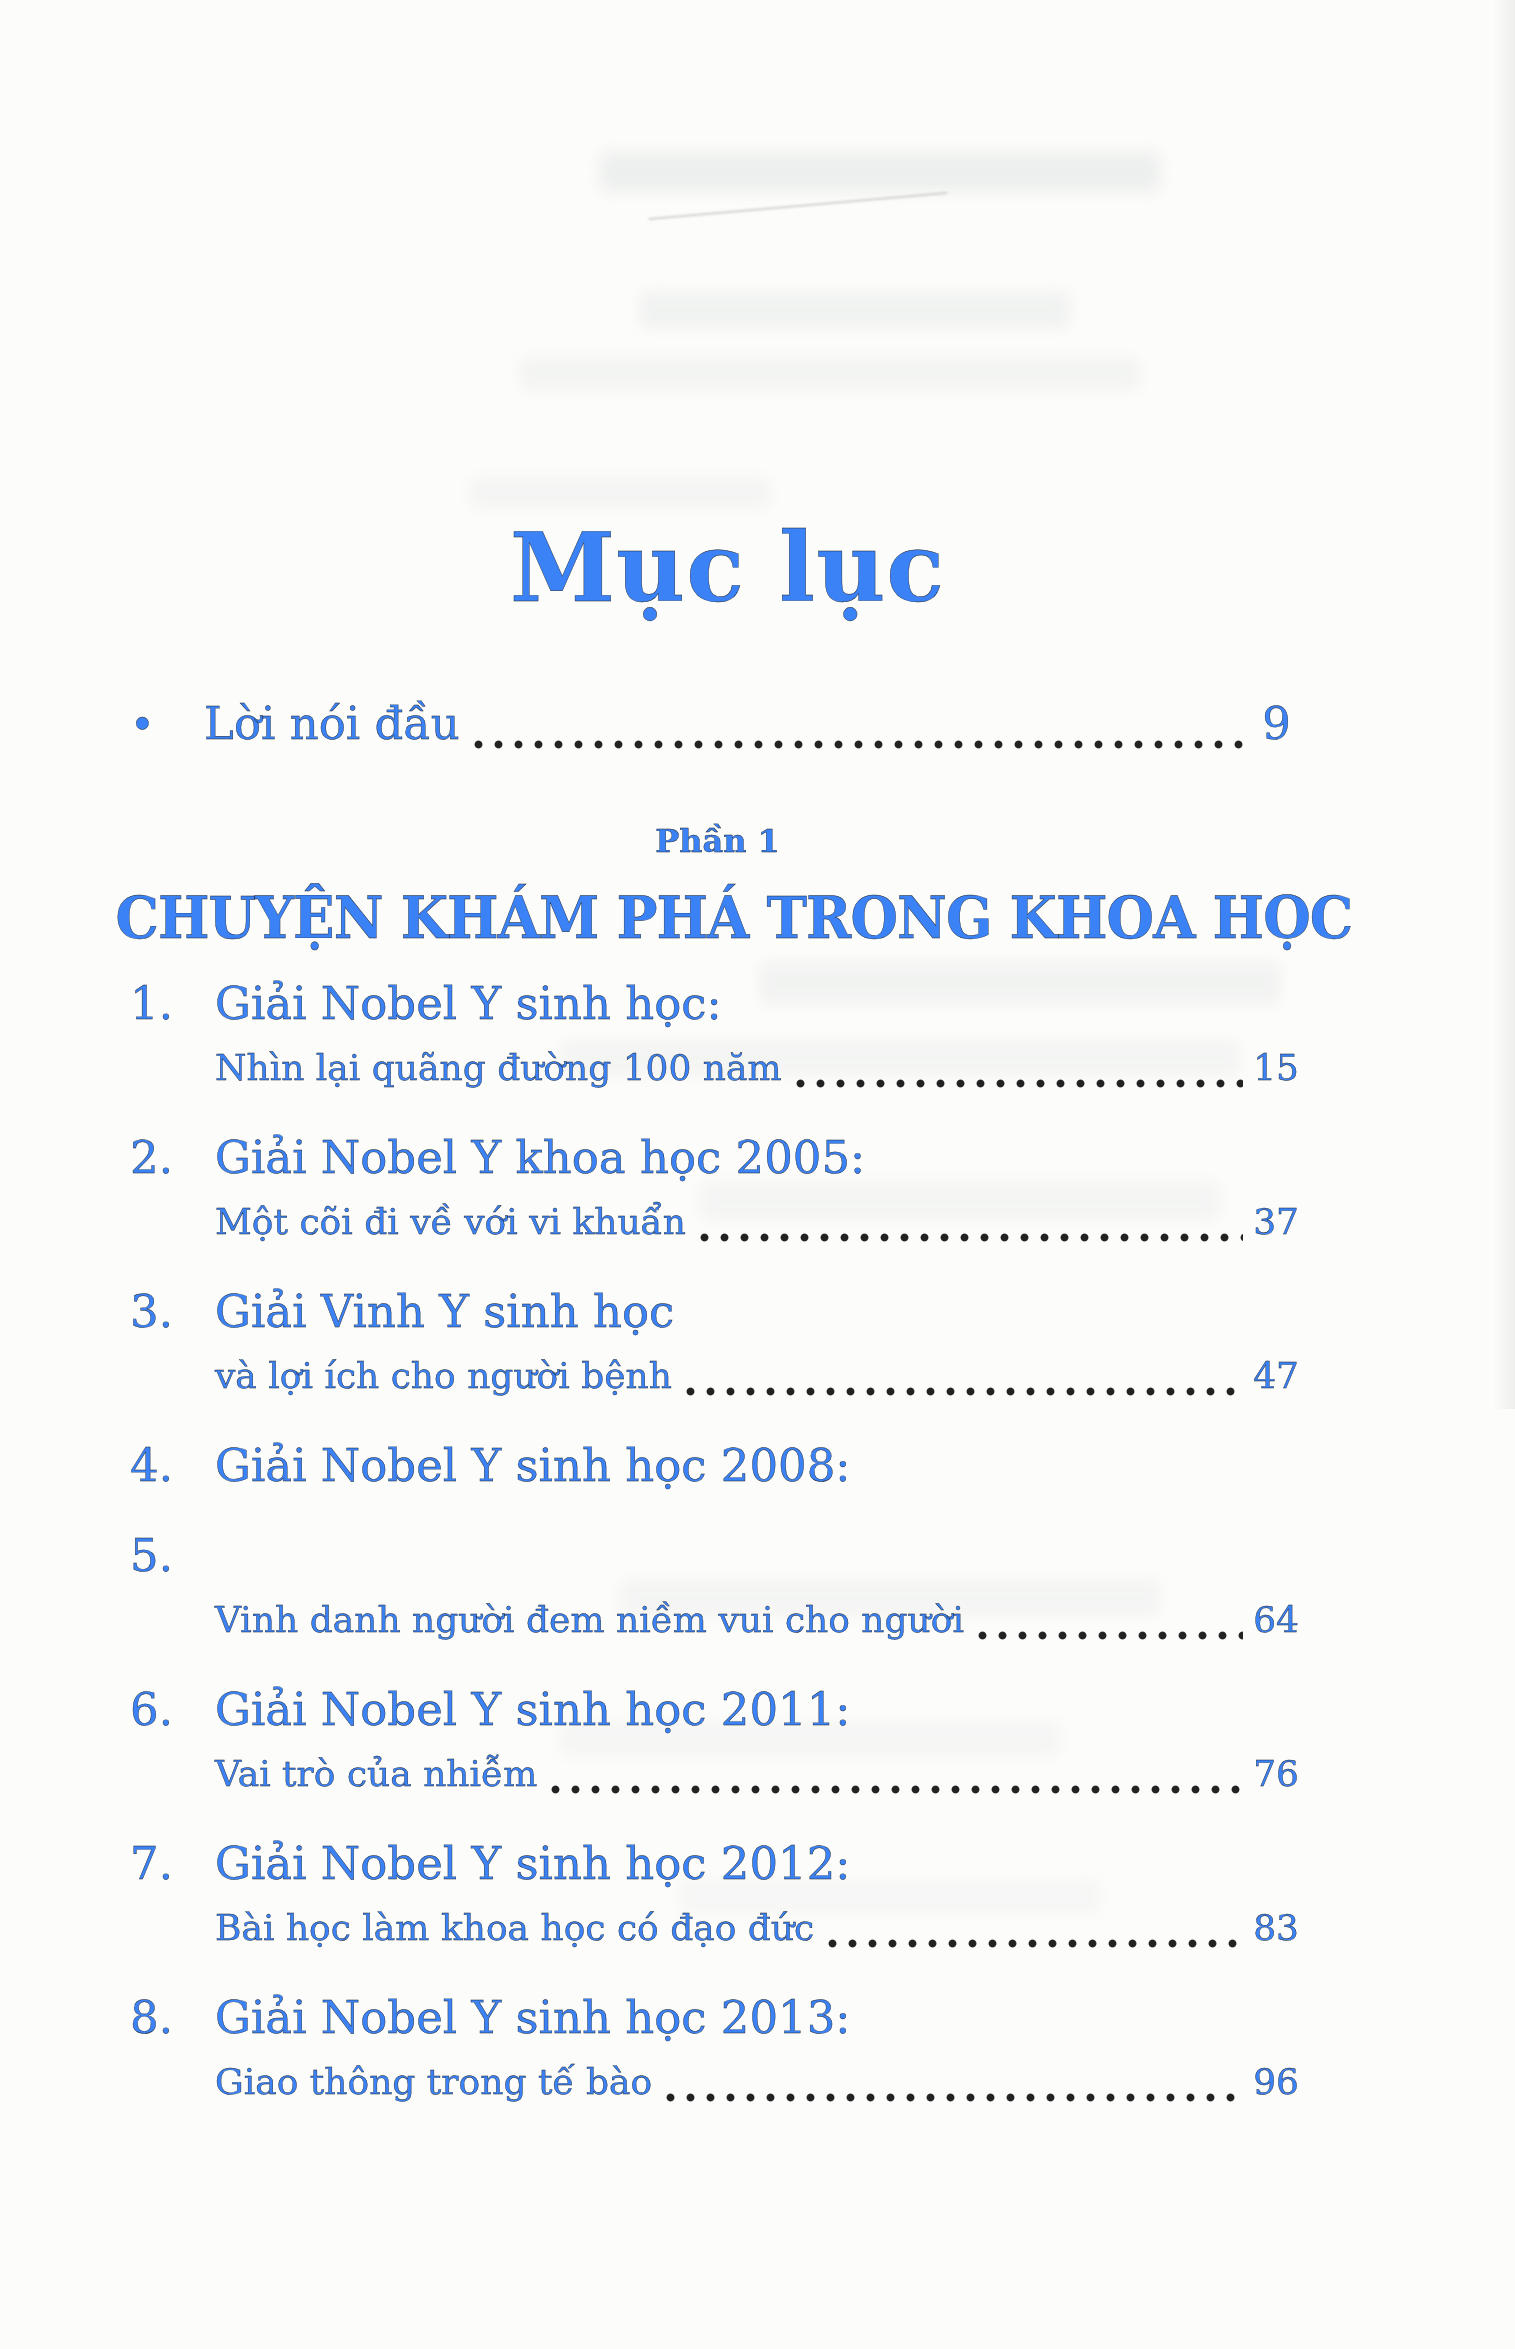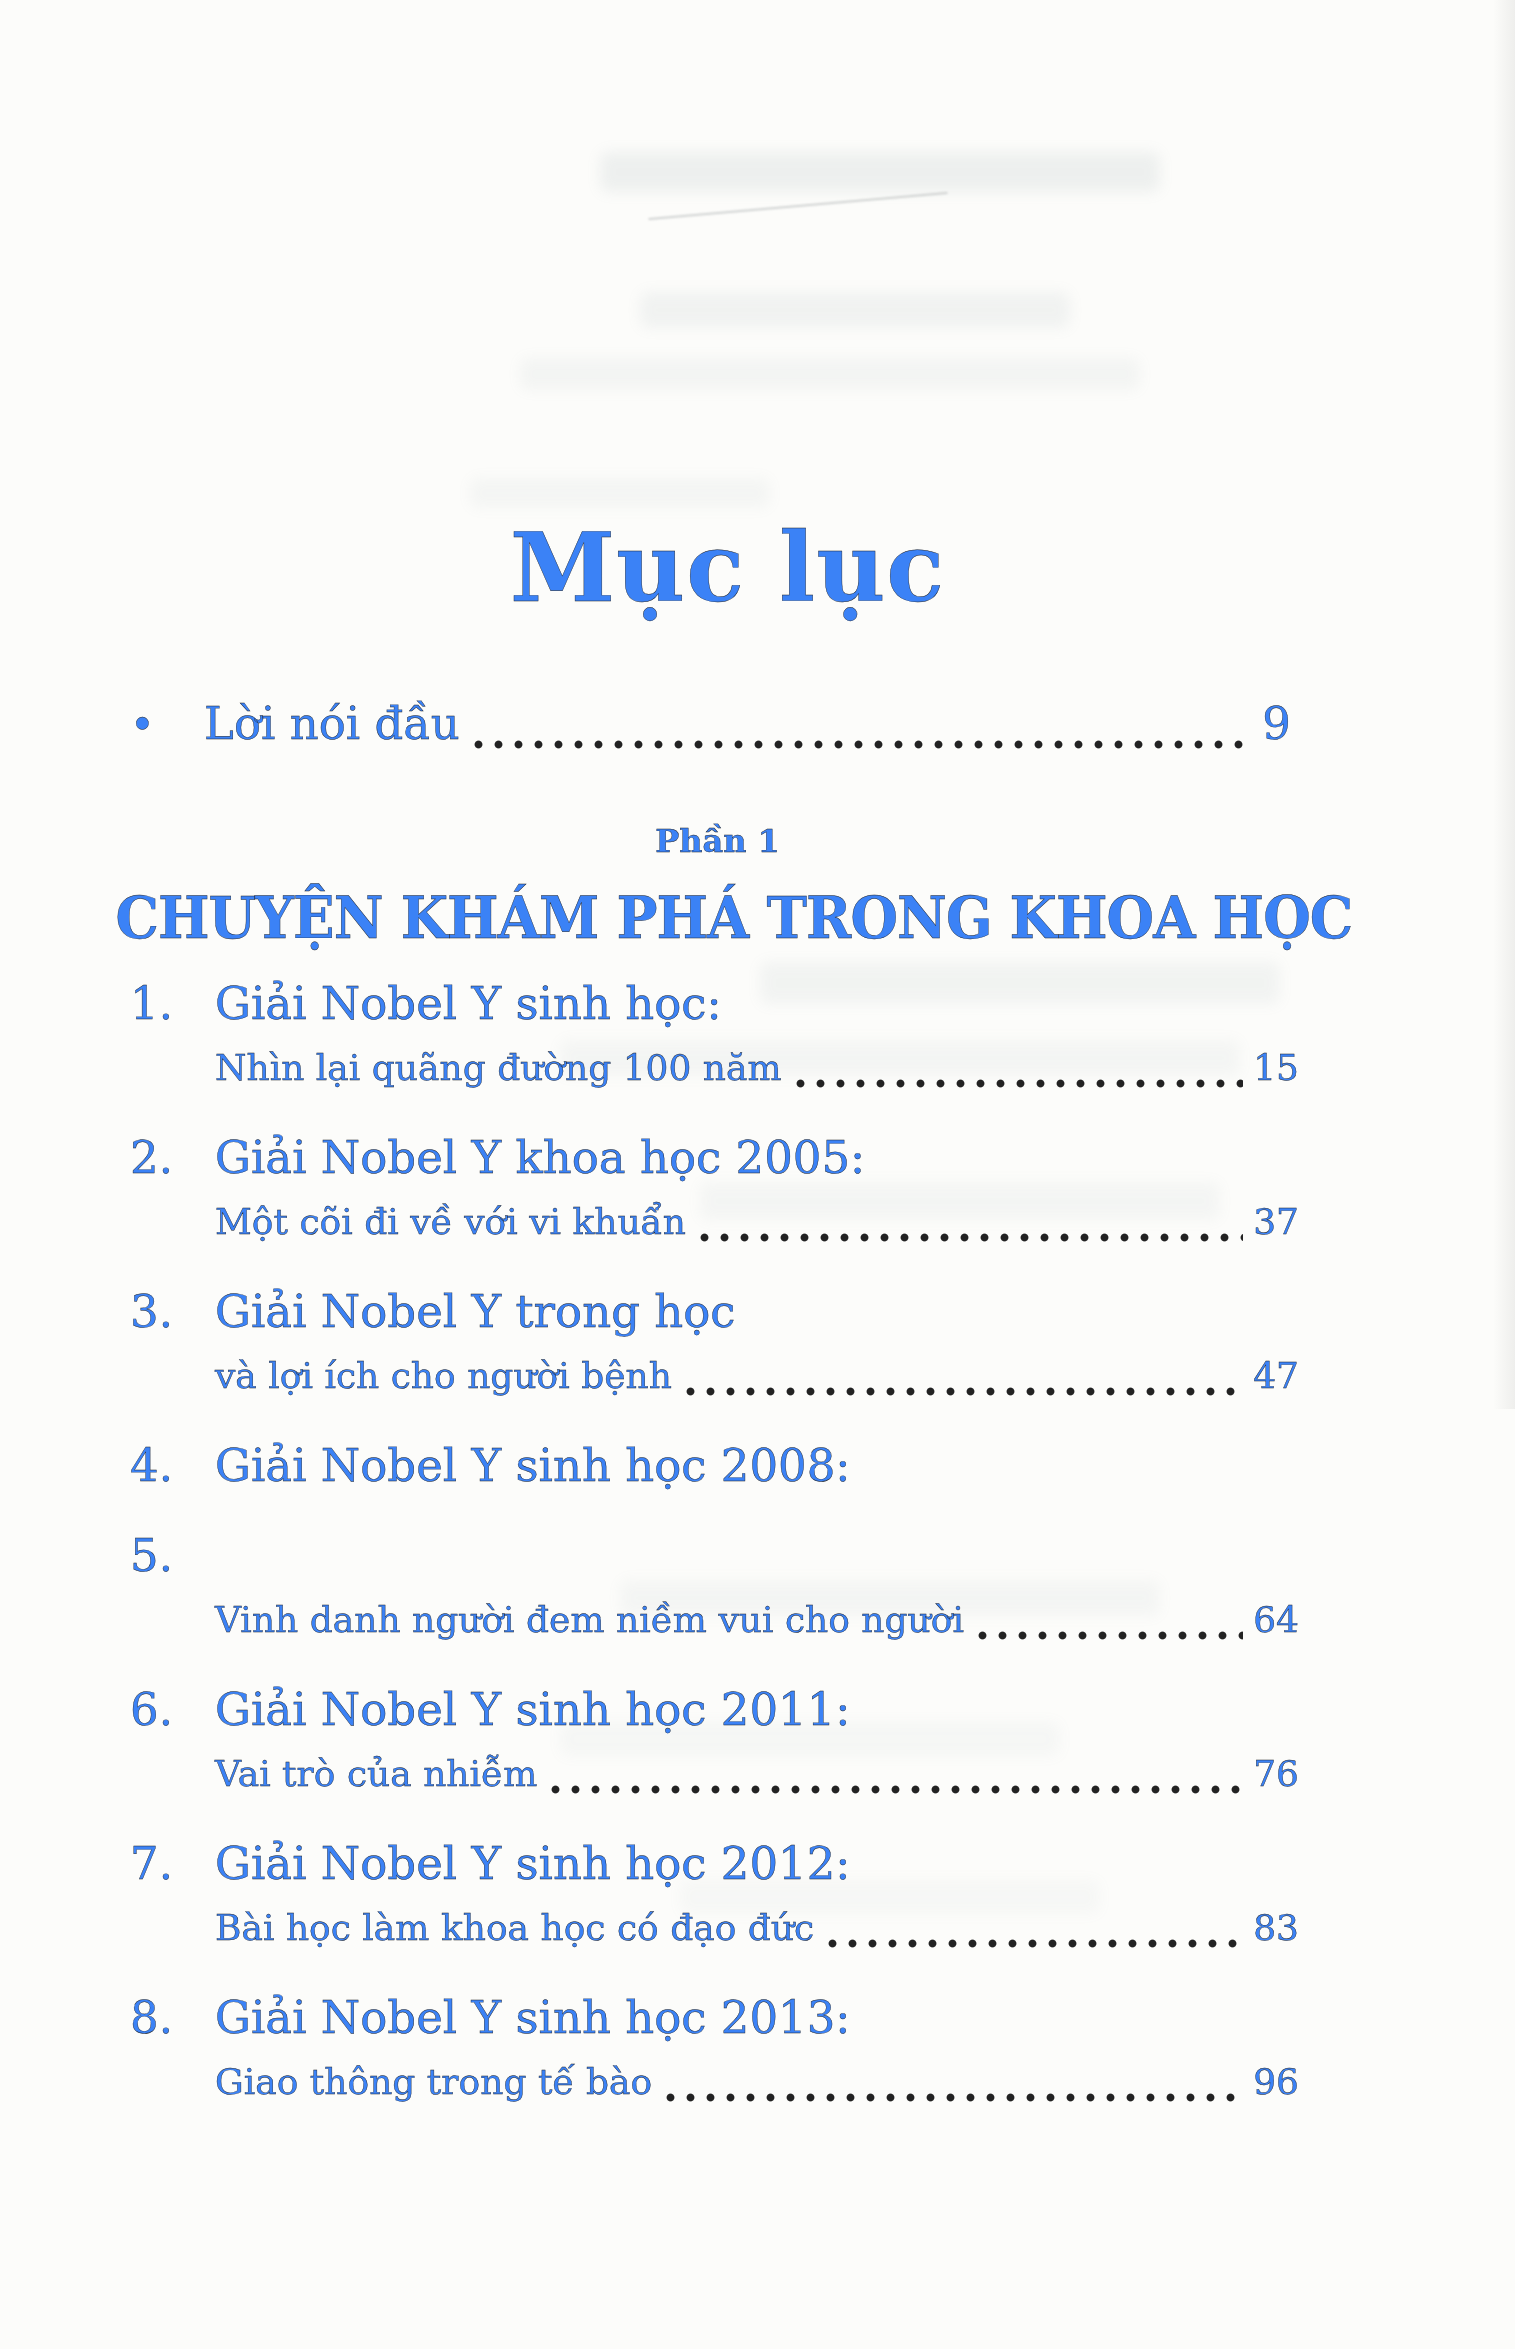--- a/index.html
+++ b/index.html
@@ -196,21 +196,21 @@
       <div class="line2">
         <span>Một cõi đi về với vi khuẩn</span>
         <span class="leader"></span>
         <span class="pg">37</span>
       </div>
     </div>
 
     <div class="entry">
       <div class="line1">
         <span class="num">3.</span>
-        <span>Giải Nobel Y trong học</span>
+        <span>Giải Vinh Y sinh học</span>
       </div>
       <div class="line2">
         <span>và lợi ích cho người bệnh</span>
         <span class="leader"></span>
         <span class="pg">47</span>
       </div>
     </div>
 
     <div class="entry">
       <div class="line1">

